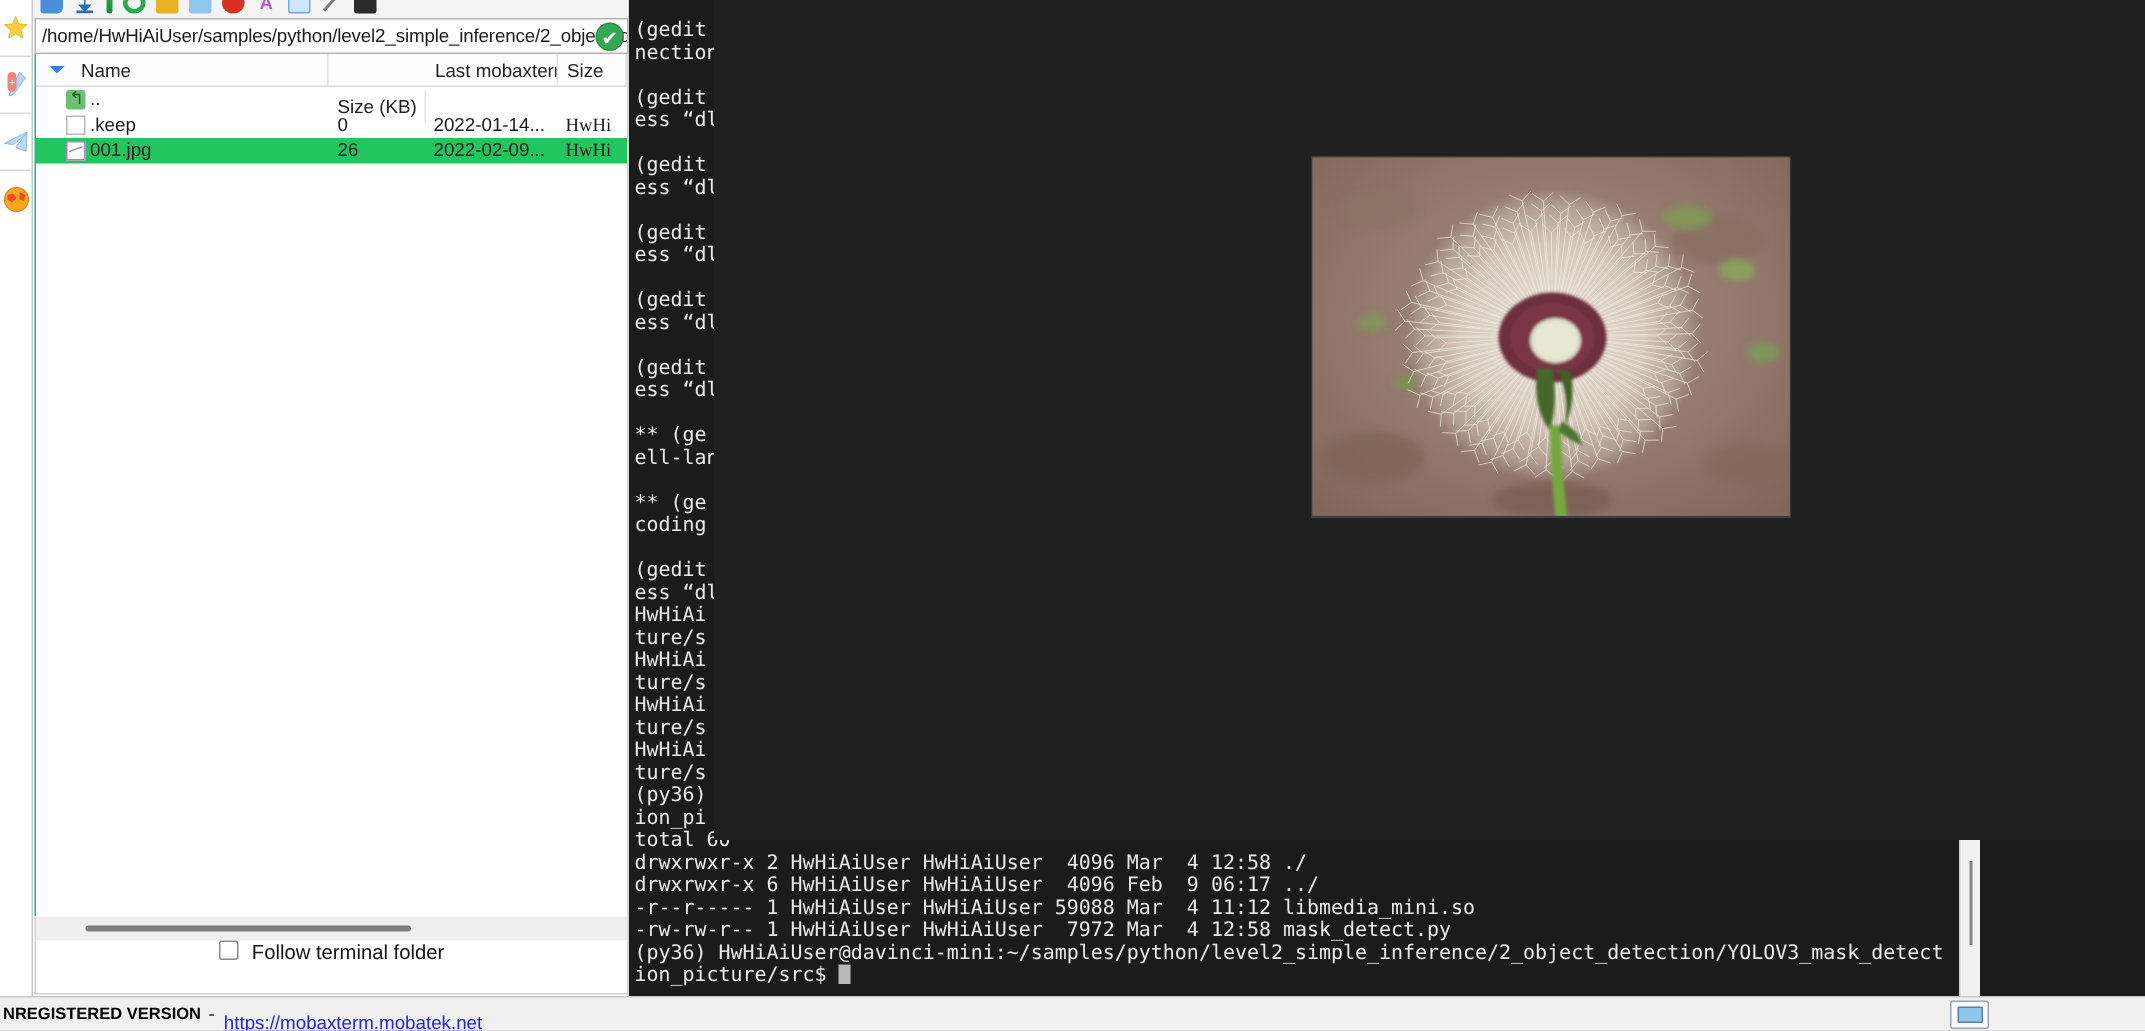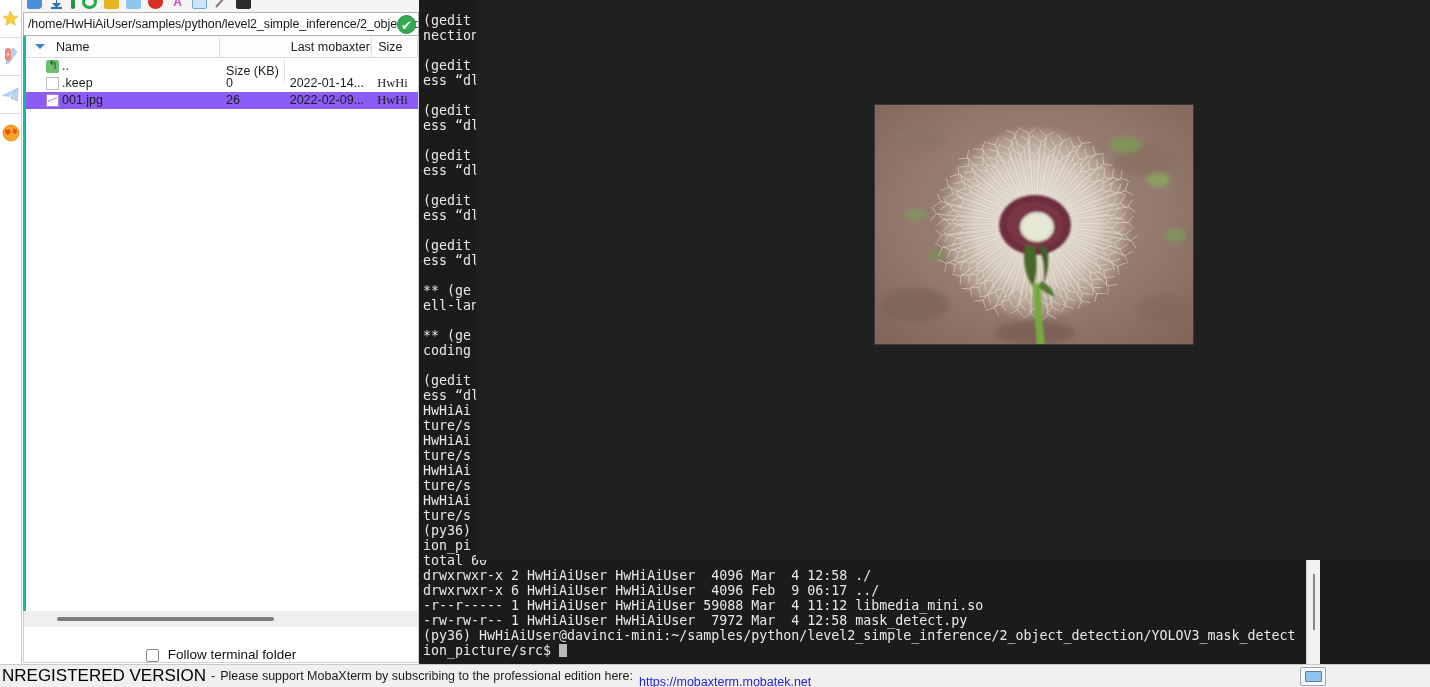--- a/index.html
+++ b/index.html
@@ -26,51 +26,51 @@
   .pathbar{ position:absolute; left:1px; top:12px; width:396px; height:24px;
             background:#ffffff; border:1px solid #b4b4b4; display:flex; align-items:center; }
   .pathtext{ flex:1; font-size:12.5px; color:#1a1a1a; padding-left:4px;
              white-space:nowrap; overflow:hidden; letter-spacing:-0.1px;}
   .okbadge{ position:absolute; right:2px; top:2px; width:19px; height:19px; border-radius:50%;
             background:#34a853; color:#fff; font-size:13px; line-height:19px; text-align:center;
             border:1px solid #2d8c46;}
 
   
   .ftable{ position:absolute; left:1px; top:36px; width:396px; height:575px; background:#fff;
-           border-left:3px solid #14b8a6; border-right:1px solid #d2d2d2;}
+           border-left:1px solid #14b8a6; border-right:1px solid #d2d2d2;}
   .fhead{ display:flex; height:22px; align-items:center; background:#fdfdfd;
           border-bottom:1px solid #dadada; font-size:12.5px; color:#222; }
   .fhead > div{ position:relative; height:22px; line-height:22px; padding-left:6px;
                 border-right:1px solid #e2e2e2; overflow:hidden; white-space:nowrap;}
   .col-name{ width:195px; } .col-size{ width:65px;margin-top:48px;} .col-mod{ width:88px;} .col-own{ width:46px; border-right:none;}
   .sortcaret{ position:absolute; left:9px; top:8px; width:0;height:0;
               border-left:5px solid transparent;border-right:5px solid transparent;
               border-top:5px solid #3a7fd5;}
   .fhead .col-name{ padding-left:30px; }
 
   .frow{ display:flex; height:17px; align-items:center; font-size:12.5px; color:#1c1c1c;}
-  .frow.sel{ background:#8b5cf6; }
+  .frow.sel{ background:#22c55e; }
   .frow > div{ height:17px; line-height:17px; overflow:hidden; white-space:nowrap;}
   .fc-name{ width:195px; display:flex; align-items:center; padding-left:20px; gap:3px;}
   .fc-size{ width:65px; padding-left:6px;} .fc-mod{ width:88px; padding-left:5px;} .fc-own{ width:46px; padding-left:5px;font-family:Liberation Serif, serif;}
 
   .ic{ width:13px; height:13px; flex:0 0 13px; position:relative;}
   .ic-up{ background:#6fbf73; border-radius:2px; }
   .ic-up:after{ content:"↰"; position:absolute; left:2px; top:-3px; font-size:12px; color:#1d5e23;}
   .ic-file{ background:#fff; border:1px solid #b9b9b9; }
   .ic-img{ background:#fff; border:1.5px solid #b07fd6; }
   .ic-img:after{ content:""; position:absolute; left:1px; bottom:1px; width:9px;height:5px;
                  border-top:1.5px solid #b07fd6; transform:skewY(-20deg);}
 
   
   .hscroll-wrap{ position:absolute; left:1px; top:611px; width:396px; height:16px;
                  background:#efefef; border-left:1px solid #d2d2d2; border-right:1px solid #d2d2d2;}
   .hscroll{ position:absolute; left:33px; top:6px; width:217px; height:4px; background:#7d7d7d; border-radius:2px;}
   .followbar{ position:absolute; left:1px; top:627px; width:396px; height:36px; background:#fff;
-              border:1px solid #d2d2d2; border-top:none; display:flex; align-items:flex-end; justify-content:center; gap:9px;}
+              border:1px solid #d2d2d2; border-top:none; display:flex; align-items:flex-start; justify-content:center; gap:9px;}
   .cbox{ width:13px;height:13px;border:1px solid #8a8a8a;border-radius:2px;background:#fff;}
   .follow-lbl{ font-size:13.5px; color:#111; }
 
   
   .term{ position:absolute; left:419px; top:0; width:1011px; height:664px;
          background:#1b1b1b; font-family:"DejaVu Sans Mono", monospace;
          font-size:13.3px; line-height:15px; color:#e6e6e6; overflow:hidden; z-index:1;}
   .term-inner{ position:absolute; left:4px; top:13px; white-space:pre; }
   .tl{ height:15px; }
   .tw{ color:#e9e9e9; }
@@ -88,21 +88,21 @@
   .photo svg{ display:block; width:320px; height:241px; }
 
   
   .rightpane{ position:absolute; left:1320px; top:560px; width:110px; height:104px;
               background:#fdfdfd; }
 
   
   .status{ position:absolute; left:0; top:664px; width:1430px; height:23px;
            background:#f0f0f0; border-top:1px solid #c9c9c9; display:flex;
            align-items:center; z-index:8; }
-  .st-bold{ font-weight:normal; font-size:17px; color:#000; padding-left:2px;}
+  .st-bold{ font-weight:bold; font-size:11px; color:#000; padding-left:2px;}
   .st-txt{ font-size:12.5px; color:#1b1b1b; padding-left:5px;}
   .st-link{ font-size:12.5px; color:#2424d8; text-decoration:underline; padding-left:6px;margin-top:12px;}
   .monitor{ position:absolute; left:1300px; top:2px; width:26px; height:19px;
             background:#fafafa; border:1px solid #9aa6b5; border-radius:2px;
             display:flex; align-items:center; justify-content:center;}
   .mon-scr{ width:17px;height:11px;background:#8ec5ee;border:1px solid #5a7fa5;border-radius:1px;}
 </style>
 </head>
 <body>
 
@@ -727,20 +727,19 @@
 
     <div class="followbar">
       <span class="cbox"></span>
       <span class="follow-lbl">Follow terminal folder</span>
     </div>
   </div>
 
   <div class="status">
     <span class="st-bold">NREGISTERED VERSION</span>
     <span class="st-txt">-</span>
-    <span class="st-txt">Please support MobaXterm by subscribing to the professional edition here:</span>
     <a class="st-link" href="#">https://mobaxterm.mobatek.net</a>
     <span class="monitor">
         <span class="mon-scr"></span>
       </span>
   </div>
 
 </div>
 
 </body></html>

